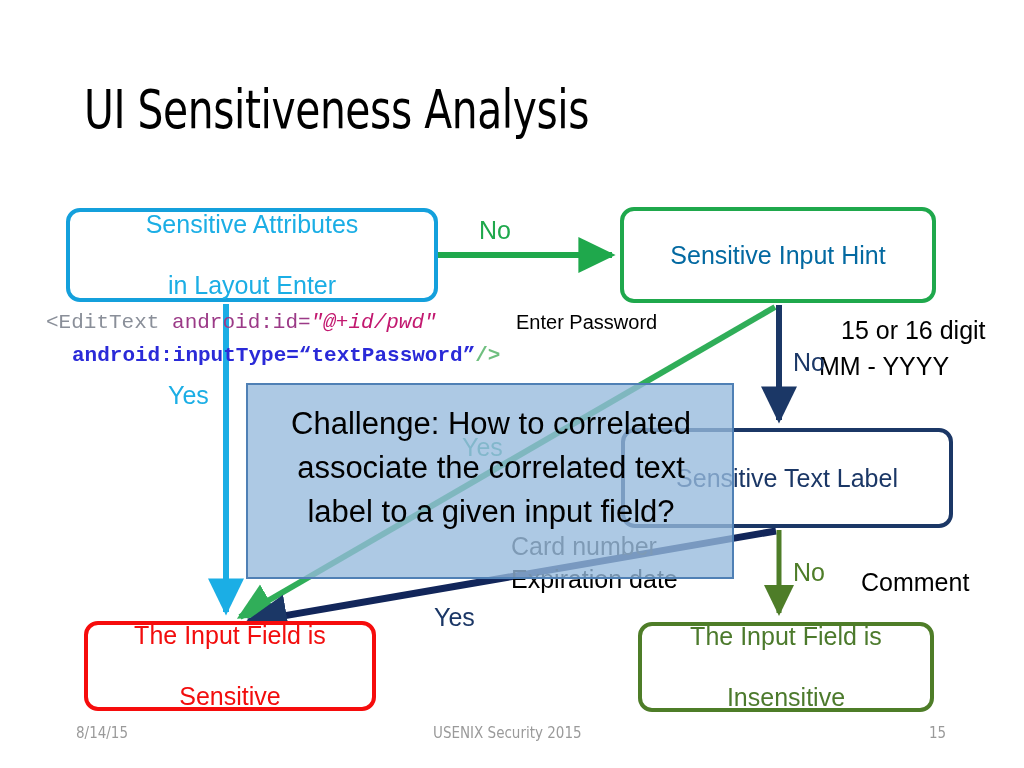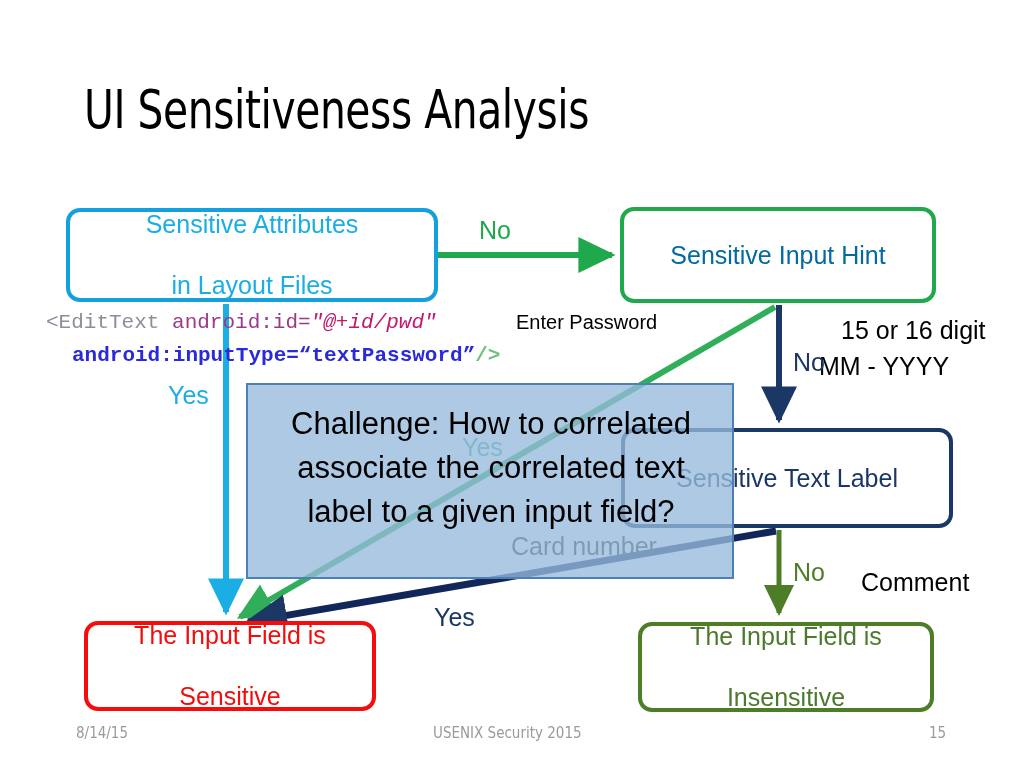--- a/index.html
+++ b/index.html
@@ -169,30 +169,31 @@
 
   <div class="code" id="code-line1"><span class="c-gray">&lt;EditText </span><span class="c-purple">android:id=</span><span class="c-magenta c-ital">"@+id/pwd"</span></div>
 
   <div class="code" id="code-line2"><span class="c-blue-b">android:inputType=“textPassword”</span><span class="c-green-lt">/&gt;</span></div>
 
   <div class="anno" id="anno-enter-pwd">Enter Password</div>
   <div class="anno" id="anno-digit">15 or 16 digit</div>
   <div class="anno" id="anno-mmyyyy">MM - YYYY</div>
   <div class="anno" id="anno-comment">Comment</div>
   <div class="anno" id="anno-cardnumber">Card number</div>
+  <div class="anno" id="anno-expiration">Expiration date</div>
 
   <div class="elabel" id="lbl-no-green">No</div>
   <div class="elabel" id="lbl-yes-cyan">Yes</div>
   <div class="elabel" id="lbl-no-navy">No</div>
   <div class="elabel" id="lbl-yes-green">Yes</div>
   <div class="elabel" id="lbl-no-olive">No</div>
   <div class="elabel" id="lbl-yes-navy">Yes</div>
 
   <div class="fbox" id="box-attrs">
-    <span><span>Sensitive Attributes</span><br><span>in Layout Files</span></span>
+    <span><span>Sensitive Attributes</span><br><span>in Layout Enter</span></span>
   </div>
 
   <div class="fbox" id="box-hint">
     <span>Sensitive Input Hint</span>
   </div>
 
   <div class="fbox" id="box-label">
     <span>Sensitive Text Label</span>
   </div>
 

